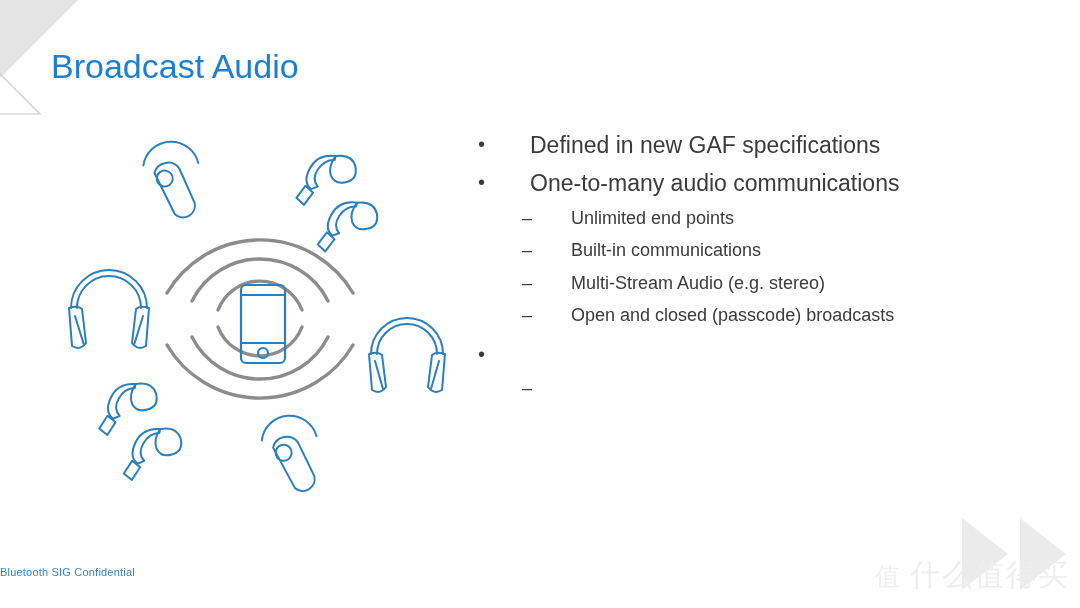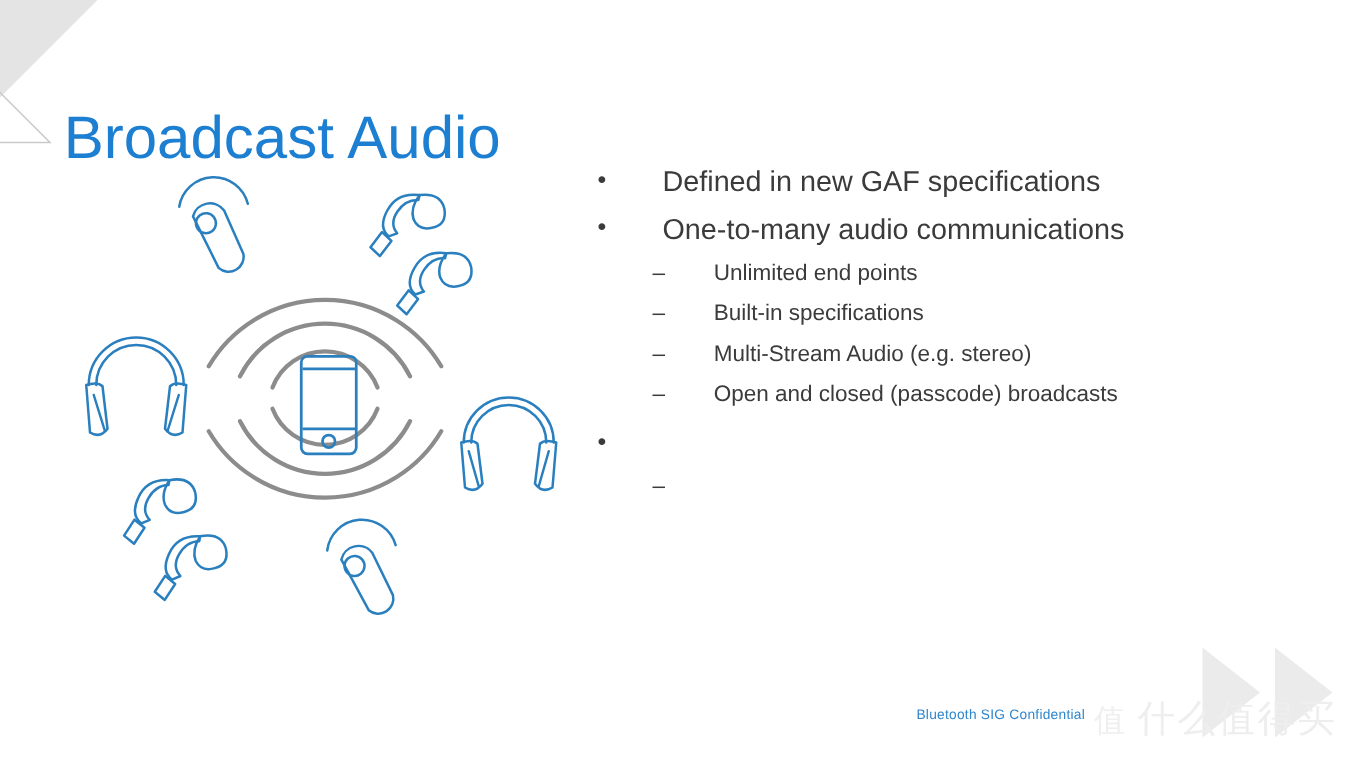--- a/index.html
+++ b/index.html
@@ -54,25 +54,24 @@
     margin-right: 8px;
     font-size: 25px;
     color: #efefef;
   }
 
   
   .slide-title {
     position: absolute;
     left: 51px;
     top: 47px;
-    font-size: 48px;
+    font-size: 34px;
     color: #1d7fd1;
     letter-spacing: 0px;
     white-space: nowrap;
-    margin-top: 36px;
   }
 
   
   .illustration {
     position: absolute;
     left: 55px;
     top: 105px;
     width: 410px;
     height: 400px;
   }
@@ -116,21 +115,21 @@
   .b2 .txt, .b1 .txt { white-space: nowrap; margin-left: 20px; }
 
   .gap-top { margin-top: 13px; }
 
   
   .footer {
     position: absolute;
     left: 0;
     top: 566px;
     width: 868px;
-    text-align: right;
+    text-align: left;
     font-size: 11px;
     color: #2f86cd;
     letter-spacing: .2px;
   }
 </style>
 </head>
 <body>
 
 <div class="corner-tl-triangle"></div>
 <svg class="corner-tl-chevron" viewBox="0 0 66 66">
@@ -220,21 +219,21 @@
     <span class="marker">•</span>
     <span class="txt">One-to-many audio communications</span>
   </div>
 
   <div class="b2">
     <span class="marker">–</span>
     <span class="txt">Unlimited end points</span>
   </div>
   <div class="b2">
     <span class="marker">–</span>
-    <span class="txt">Built-in specifications</span>
+    <span class="txt">Built-in communications</span>
   </div>
   <div class="b2">
     <span class="marker">–</span>
     <span class="txt">Multi-Stream Audio (e.g. stereo)</span>
   </div>
   <div class="b2">
     <span class="marker">–</span>
     <span class="txt">Open and closed (passcode) broadcasts</span>
   </div>
 

